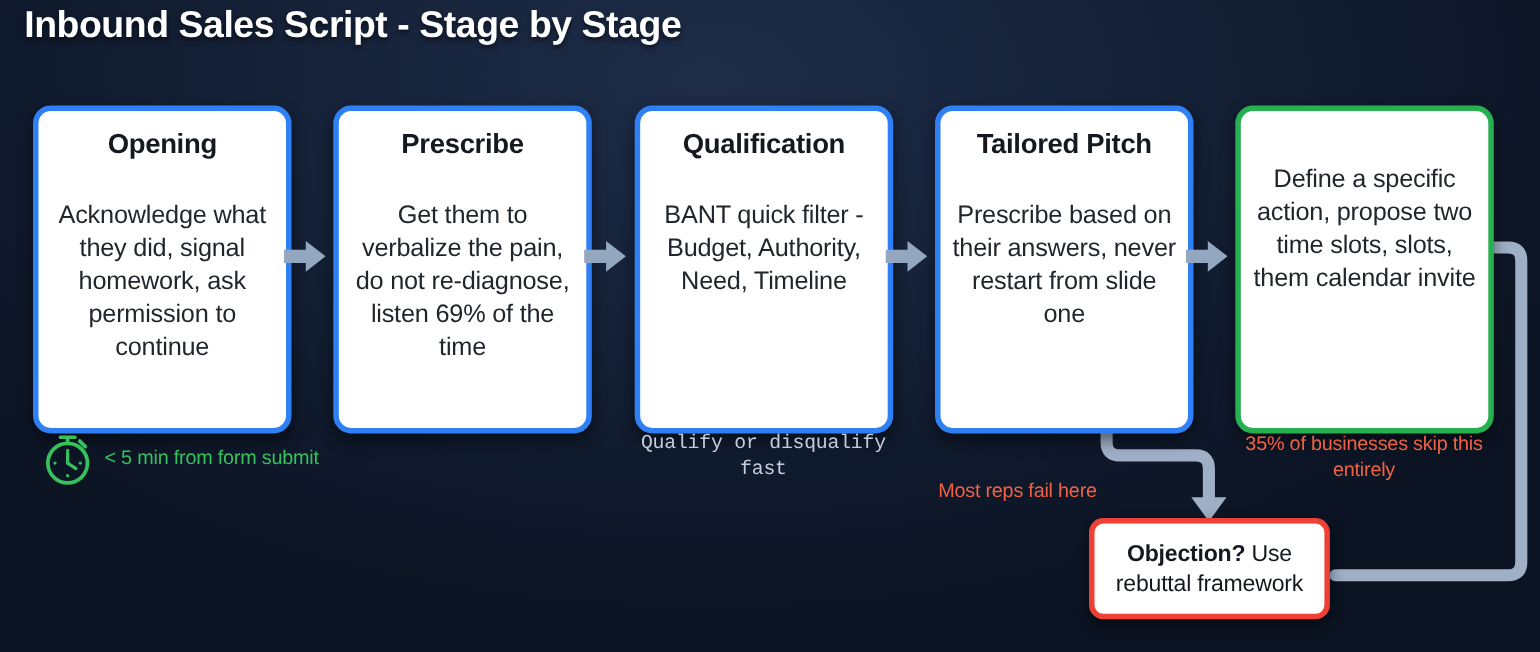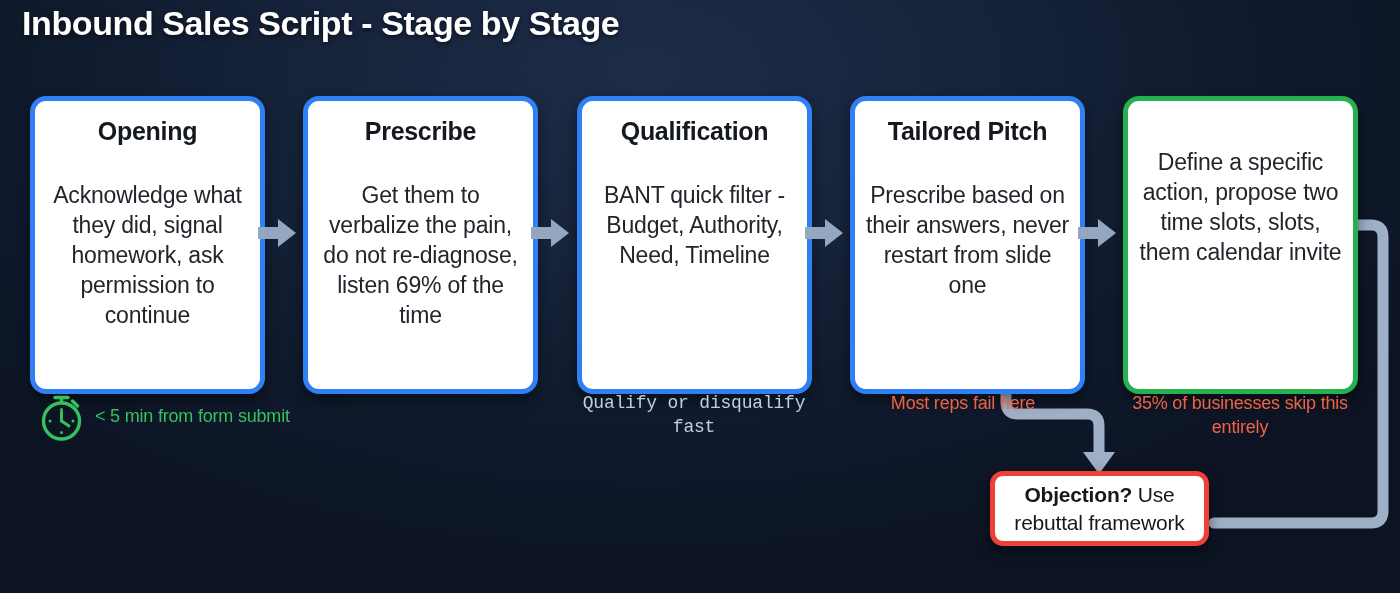--- a/index.html
+++ b/index.html
@@ -106,21 +106,21 @@
     width: 38px;
     height: 32px;
   }
 
   
   #objection-box {
     position: absolute;
     left: 990px;
     top: 471px;
     width: 219px;
-    height: 75px;
+    height: 92px;
     box-sizing: border-box;
     border-radius: 13px;
     background: #ffffff;
     border: 5px solid #ef4035;
     box-shadow: 0 5px 13px rgba(0,0,0,0.5);
     display: flex;
     align-items: center;
     justify-content: center;
     padding: 6px 11px;
   }
@@ -201,21 +201,21 @@
       <line x1="23.5" y1="29" x2="31" y2="34" stroke="#35c15c" stroke-width="3" stroke-linecap="round"></line>
       <circle cx="23.5" cy="17.5" r="1.5" fill="#35c15c"></circle>
       <circle cx="35" cy="29" r="1.5" fill="#35c15c"></circle>
       <circle cx="23.5" cy="40.5" r="1.5" fill="#35c15c"></circle>
       <circle cx="12" cy="29" r="1.5" fill="#35c15c"></circle>
     </svg>
     <span class="caption-text">&lt; 5 min from form submit</span>
   </div>
 
   <div class="caption tone-muted" style="left:570px;font-family:Liberation Mono, monospace;">Qualify or disqualify fast</div>
-  <div class="caption tone-red" style="left:839px;">Most reps fail here</div>
+  <div class="caption tone-red" style="left:801px;margin-top:43px;">Most reps fail here</div>
   <div class="caption tone-red" style="left:1116px;">35% of businesses skip this entirely</div>
 
   <div id="objection-box">
     <div id="objection-text">
       <b>Objection?</b><span> Use rebuttal framework</span>
     </div>
   </div>
 
 </div>
 

